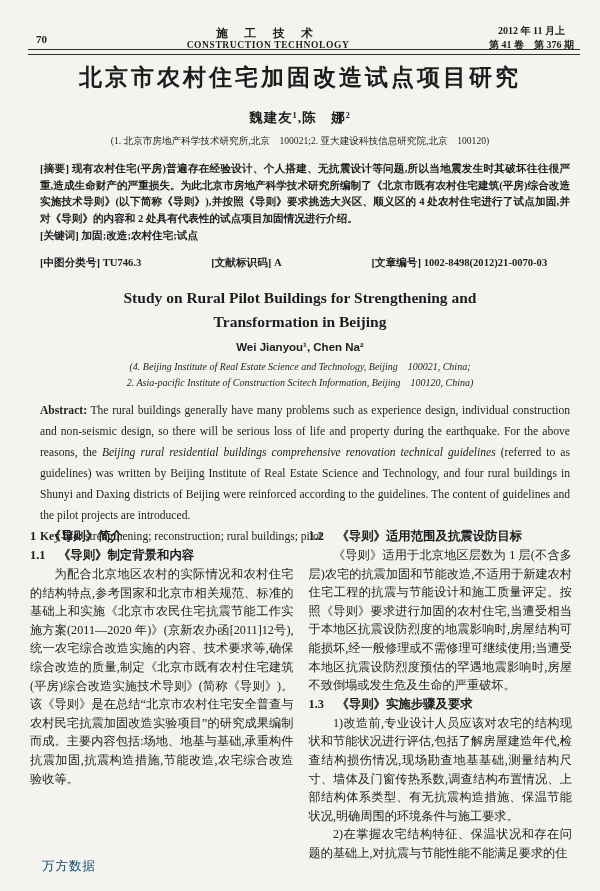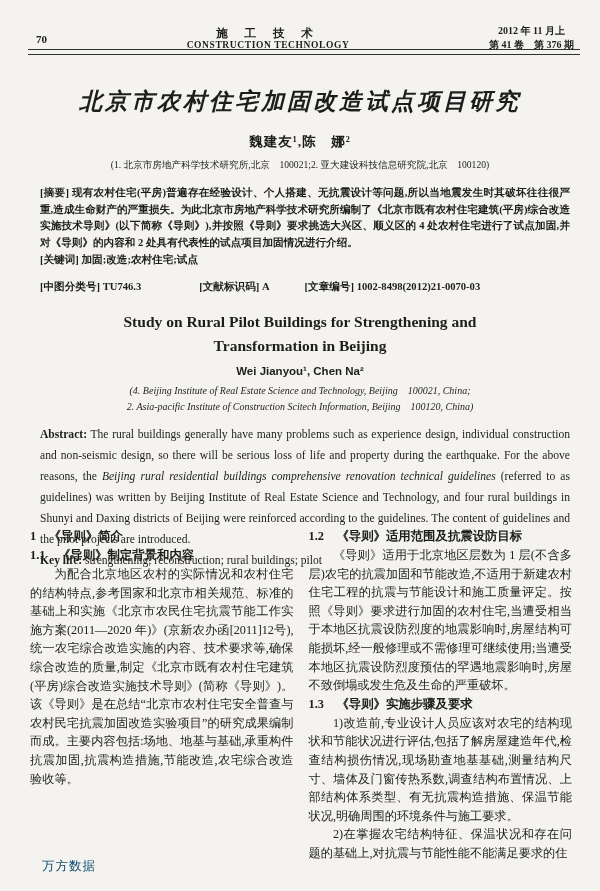--- a/index.html
+++ b/index.html
@@ -21,33 +21,33 @@
   .jhead{text-align:center;line-height:1.25;}
   .jcn{font-size:11.5px;font-weight:bold;letter-spacing:7px;}
   .jen{font-size:9.5px;font-weight:bold;letter-spacing:0.6px;}
   .ihead{text-align:center;font-size:10px;line-height:1.4;font-weight:bold;}
   .rule{
     position:absolute;top:49px;left:28px;right:20px;height:4px;
     border-top:1.7px solid #2f2f2f;border-bottom:1.1px solid #2f2f2f;
   }
   
   .title-cn{
-    margin:0;padding-top:86px;text-align:center;
-    font-size:23px;font-weight:bold;letter-spacing:3px;font-style:italic;
+    margin:0;padding-top:62px;text-align:center;
+    font-size:23px;font-weight:bold;letter-spacing:3px;
   }
   .authors-cn{margin-top:16px;text-align:center;font-size:13.5px;font-weight:bold;letter-spacing:1px;}
   .affil-cn{margin-top:8px;text-align:center;font-size:9.6px;}
   
   .meta-cn{
     margin:13px 30px 0 40px;font-size:10.6px;line-height:16.5px;
     font-weight:bold;text-align:justify;
   }
-  .meta-row{margin:13px 30px 0 40px;font-size:10.6px;font-weight:bold;display:flex;}
+  .meta-row{margin:13px 30px 0 40px;font-size:10.6px;font-weight:bold;display:flex;gap:12px;}
   .meta-row .m2{margin-left:58px;}
-  .meta-row .m3{margin-left:35px;}
+  .meta-row .m3{margin-left:78px;}
   .kw-line{margin:2px 30px 0 40px;font-size:10.6px;font-weight:bold;}
   
   .title-en{margin-top:16px;text-align:center;font-size:15.5px;font-weight:bold;line-height:1.55;}
   .authors-en{
     margin-top:7px;text-align:center;font-size:11.5px;font-weight:bold;
     font-family:"Liberation Sans","DejaVu Sans",sans-serif;
   }
   .affil-en{margin-top:6px;text-align:center;font-size:10px;font-style:italic;line-height:1.55;}
   .abstract-en{
     margin:10px 30px 0 40px;font-size:11.6px;line-height:21px;text-align:justify;

